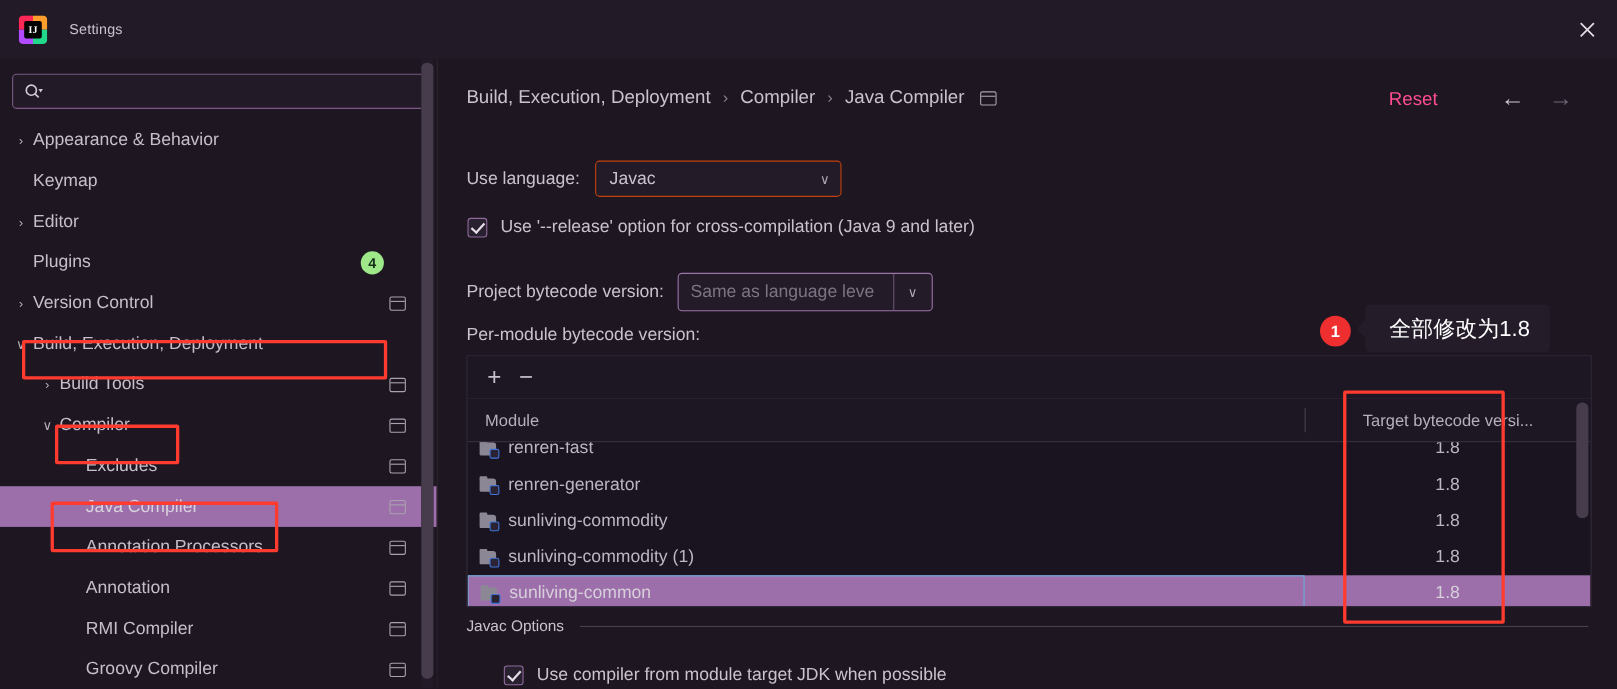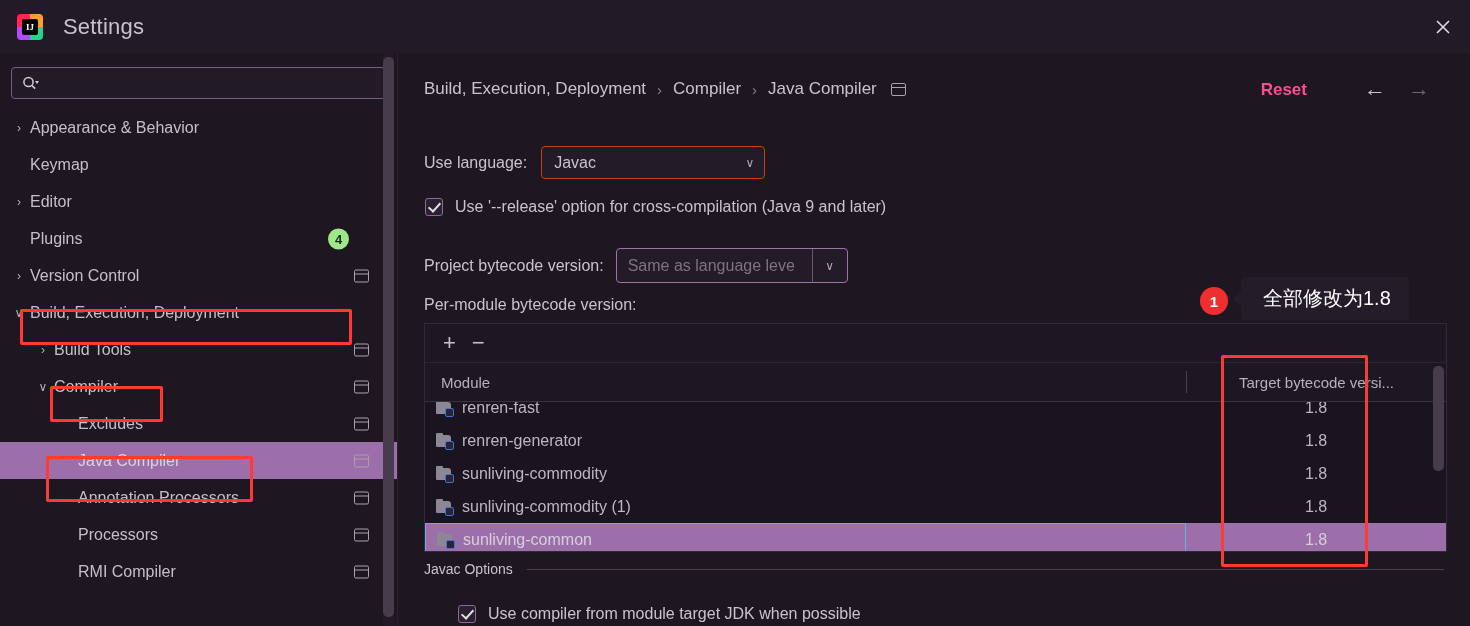--- a/index.html
+++ b/index.html
@@ -33,21 +33,21 @@
   .logo .q2 { position:absolute; right:0; top:0; width:13px; height:13px; background:#ff9e2c; }
   .logo .q3 { position:absolute; left:0; bottom:0; width:13px; height:13px; background:#b24bff; }
   .logo .q4 { position:absolute; right:0; bottom:0; width:13px; height:13px; background:#21d789; }
   .logo .inner {
     position:absolute; left:5px; top:5px; width:16px; height:16px;
     background:#000; border-radius:2px; color:#fff;
     font-size:9px; line-height:16px; text-align:center; font-weight:bold;
     font-family:"Liberation Serif", serif;
   }
   .title-text {
-    margin-left: 20px; font-size: 22px; color: #c9c2cc; letter-spacing: .2px;
+    margin-left: 20px; font-size: 13px; color: #c9c2cc; letter-spacing: .2px;
   }
   .close-btn {
     position: absolute; right: 10px; top: 10px;
     width: 34px; height: 34px; cursor: pointer;
     display:flex; align-items:center; justify-content:center;
   }
 
   
   .sidebar {
     position: absolute; left: 0; top: 53px;
@@ -120,21 +120,21 @@
   .crumb.sep { margin: 0 11px; color: #8a8190; font-size: 15px; }
   .crumb-panel-icon {
     margin-left: 14px; position: relative; width: 15px; height: 13px;
     border: 1.4px solid #aaa2ae; border-radius: 2px; box-sizing: border-box;
   }
   .crumb-panel-icon::before {
     content:''; position:absolute; left:0; top:3px; width:100%; height:1.4px; background:#aaa2ae;
   }
   .reset-link {
     position: absolute; right: 163px; top: 27px;
-    color: #ff4d8f; font-size: 17px; font-weight: 700; cursor: pointer;
+    color: #ff4d8f; font-size: 17px; font-weight: 400; cursor: pointer;
   }
   .nav-arrows {
     position: absolute; right: 40px; top: 25px;
     display: flex; gap: 22px; align-items: center;
   }
   .nav-arrow { font-size: 22px; cursor: pointer; line-height: 1; }
   .nav-arrow.back { color: #cac3ce; }
   .nav-arrow.fwd { color: #6e6676; }
 
   
@@ -367,26 +367,31 @@
           <span class="label">Java Compiler</span>
           <span class="panel-icon"></span>
         </div>
         <div class="tree-item depth2">
           <span class="arrow"></span>
           <span class="label">Annotation Processors</span>
           <span class="panel-icon"></span>
         </div>
         <div class="tree-item depth2">
           <span class="arrow"></span>
-          <span class="label">Processors</span>
+          <span class="label">Annotation</span>
           <span class="panel-icon"></span>
         </div>
         <div class="tree-item depth2">
           <span class="arrow"></span>
           <span class="label">RMI Compiler</span>
+          <span class="panel-icon"></span>
+        </div>
+        <div class="tree-item depth2">
+          <span class="arrow"></span>
+          <span class="label">Groovy Compiler</span>
           <span class="panel-icon"></span>
         </div>
       </div>
 
     <div class="sb-track"></div>
     <div class="sb-thumb"></div>
   </div>
 
   <div class="main">
 

